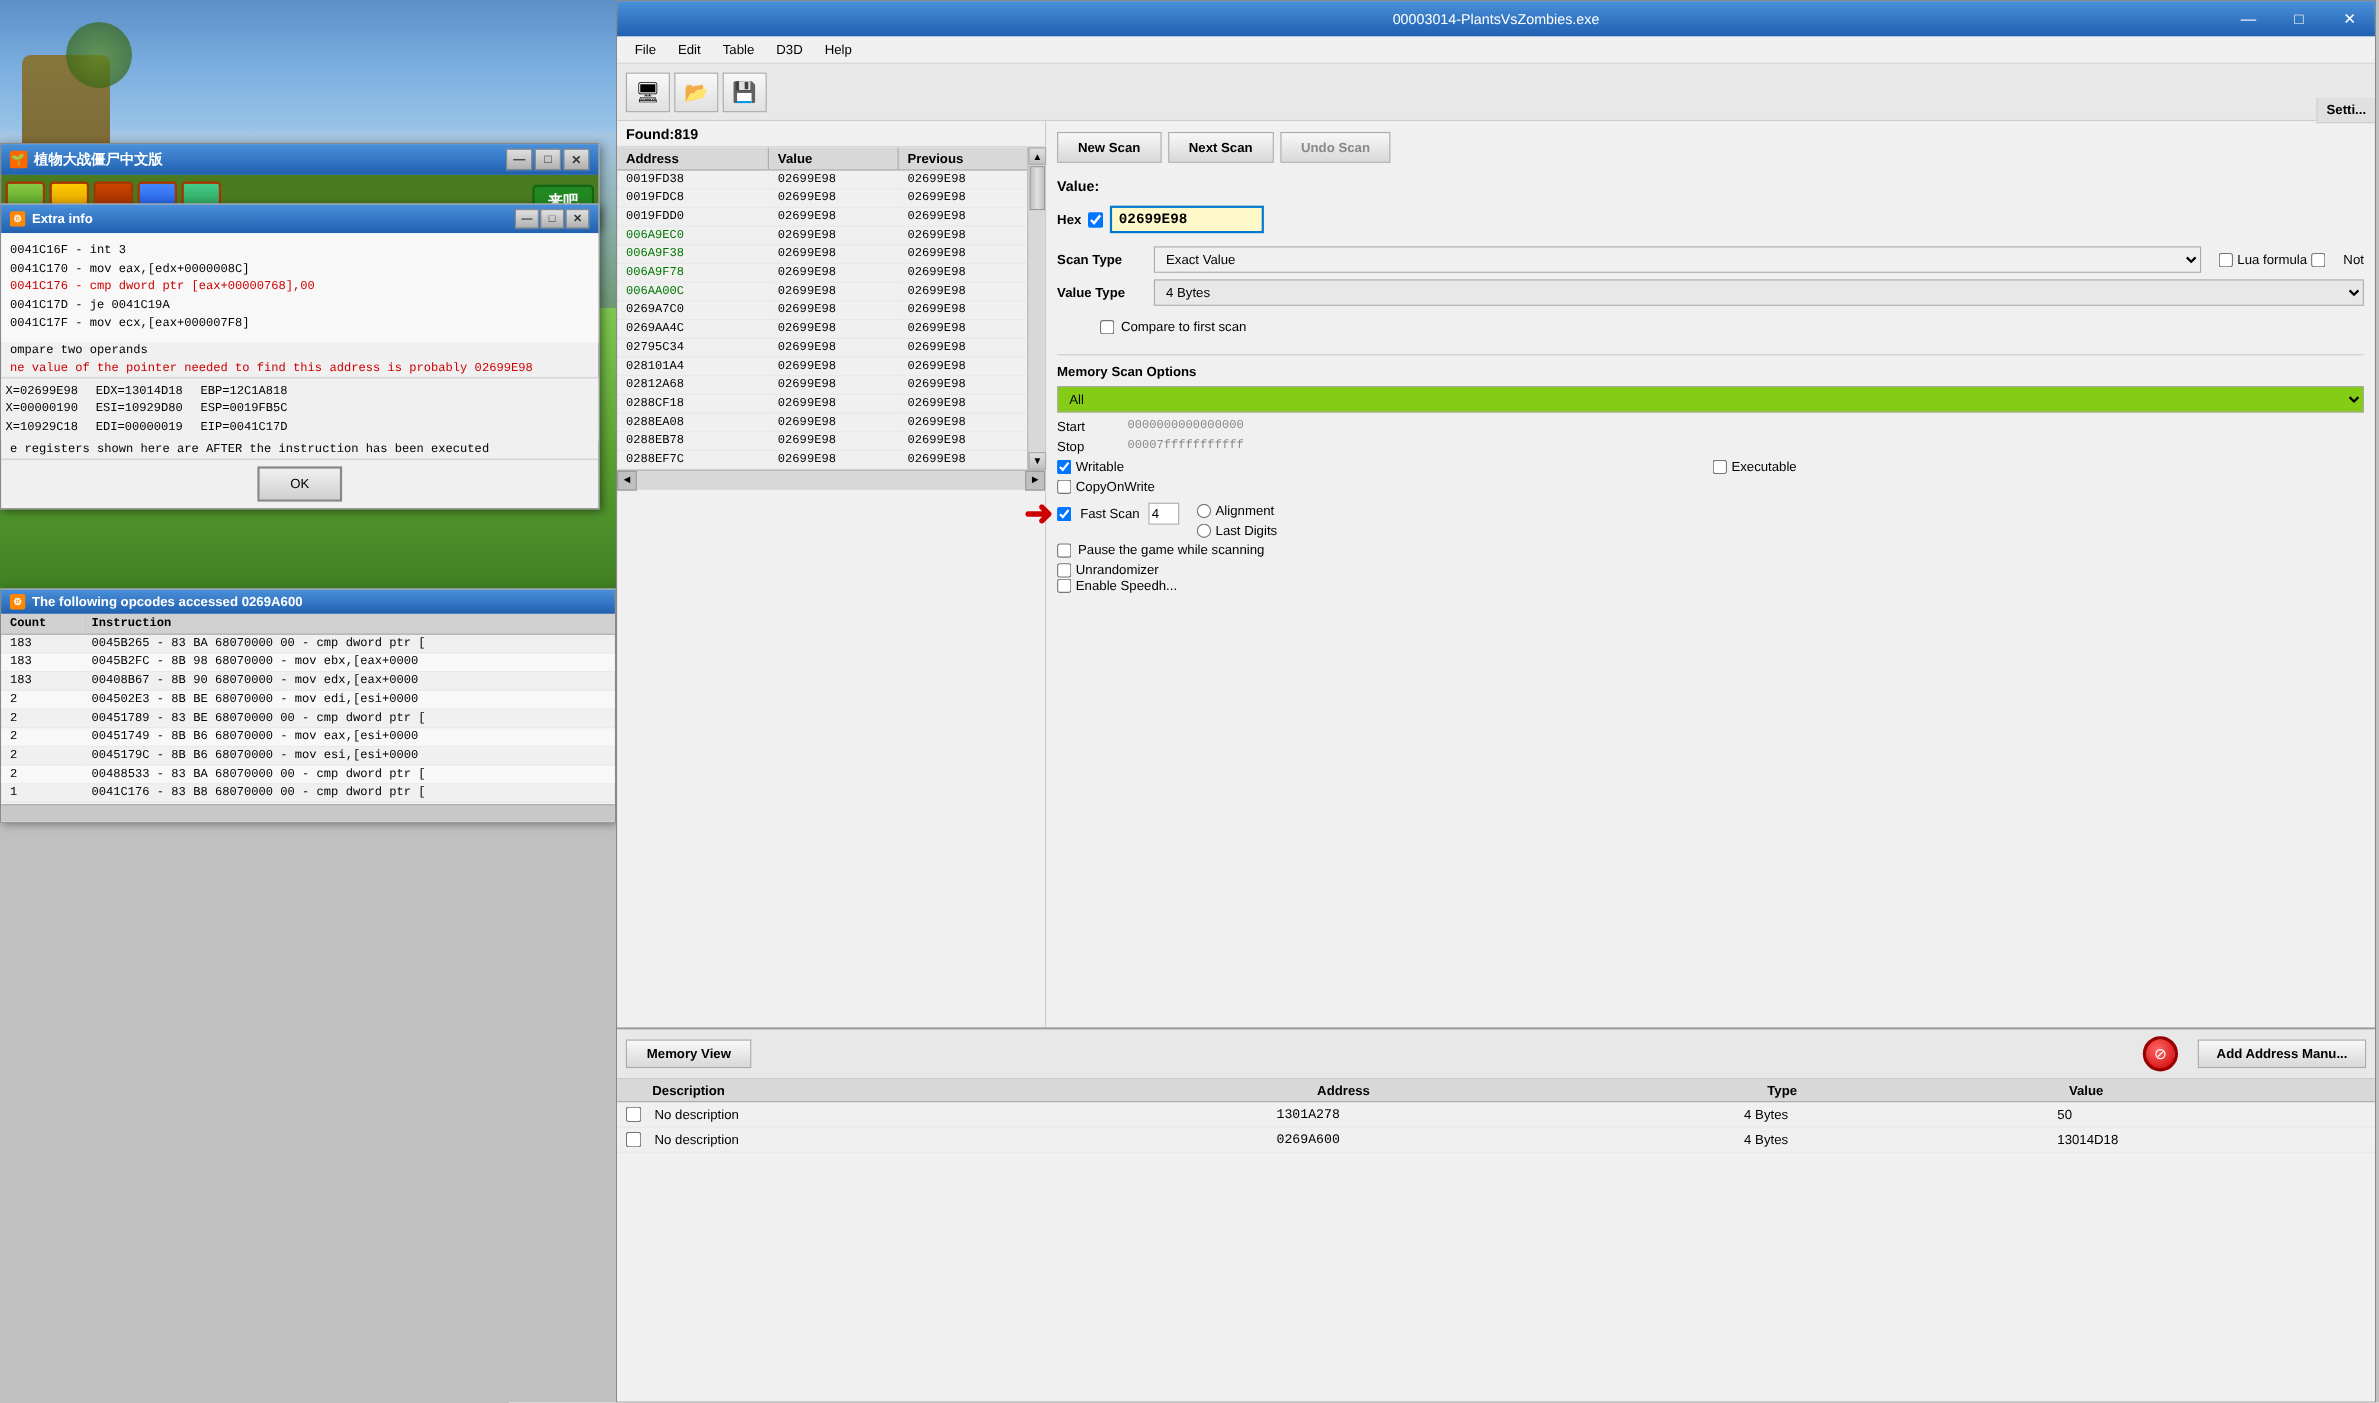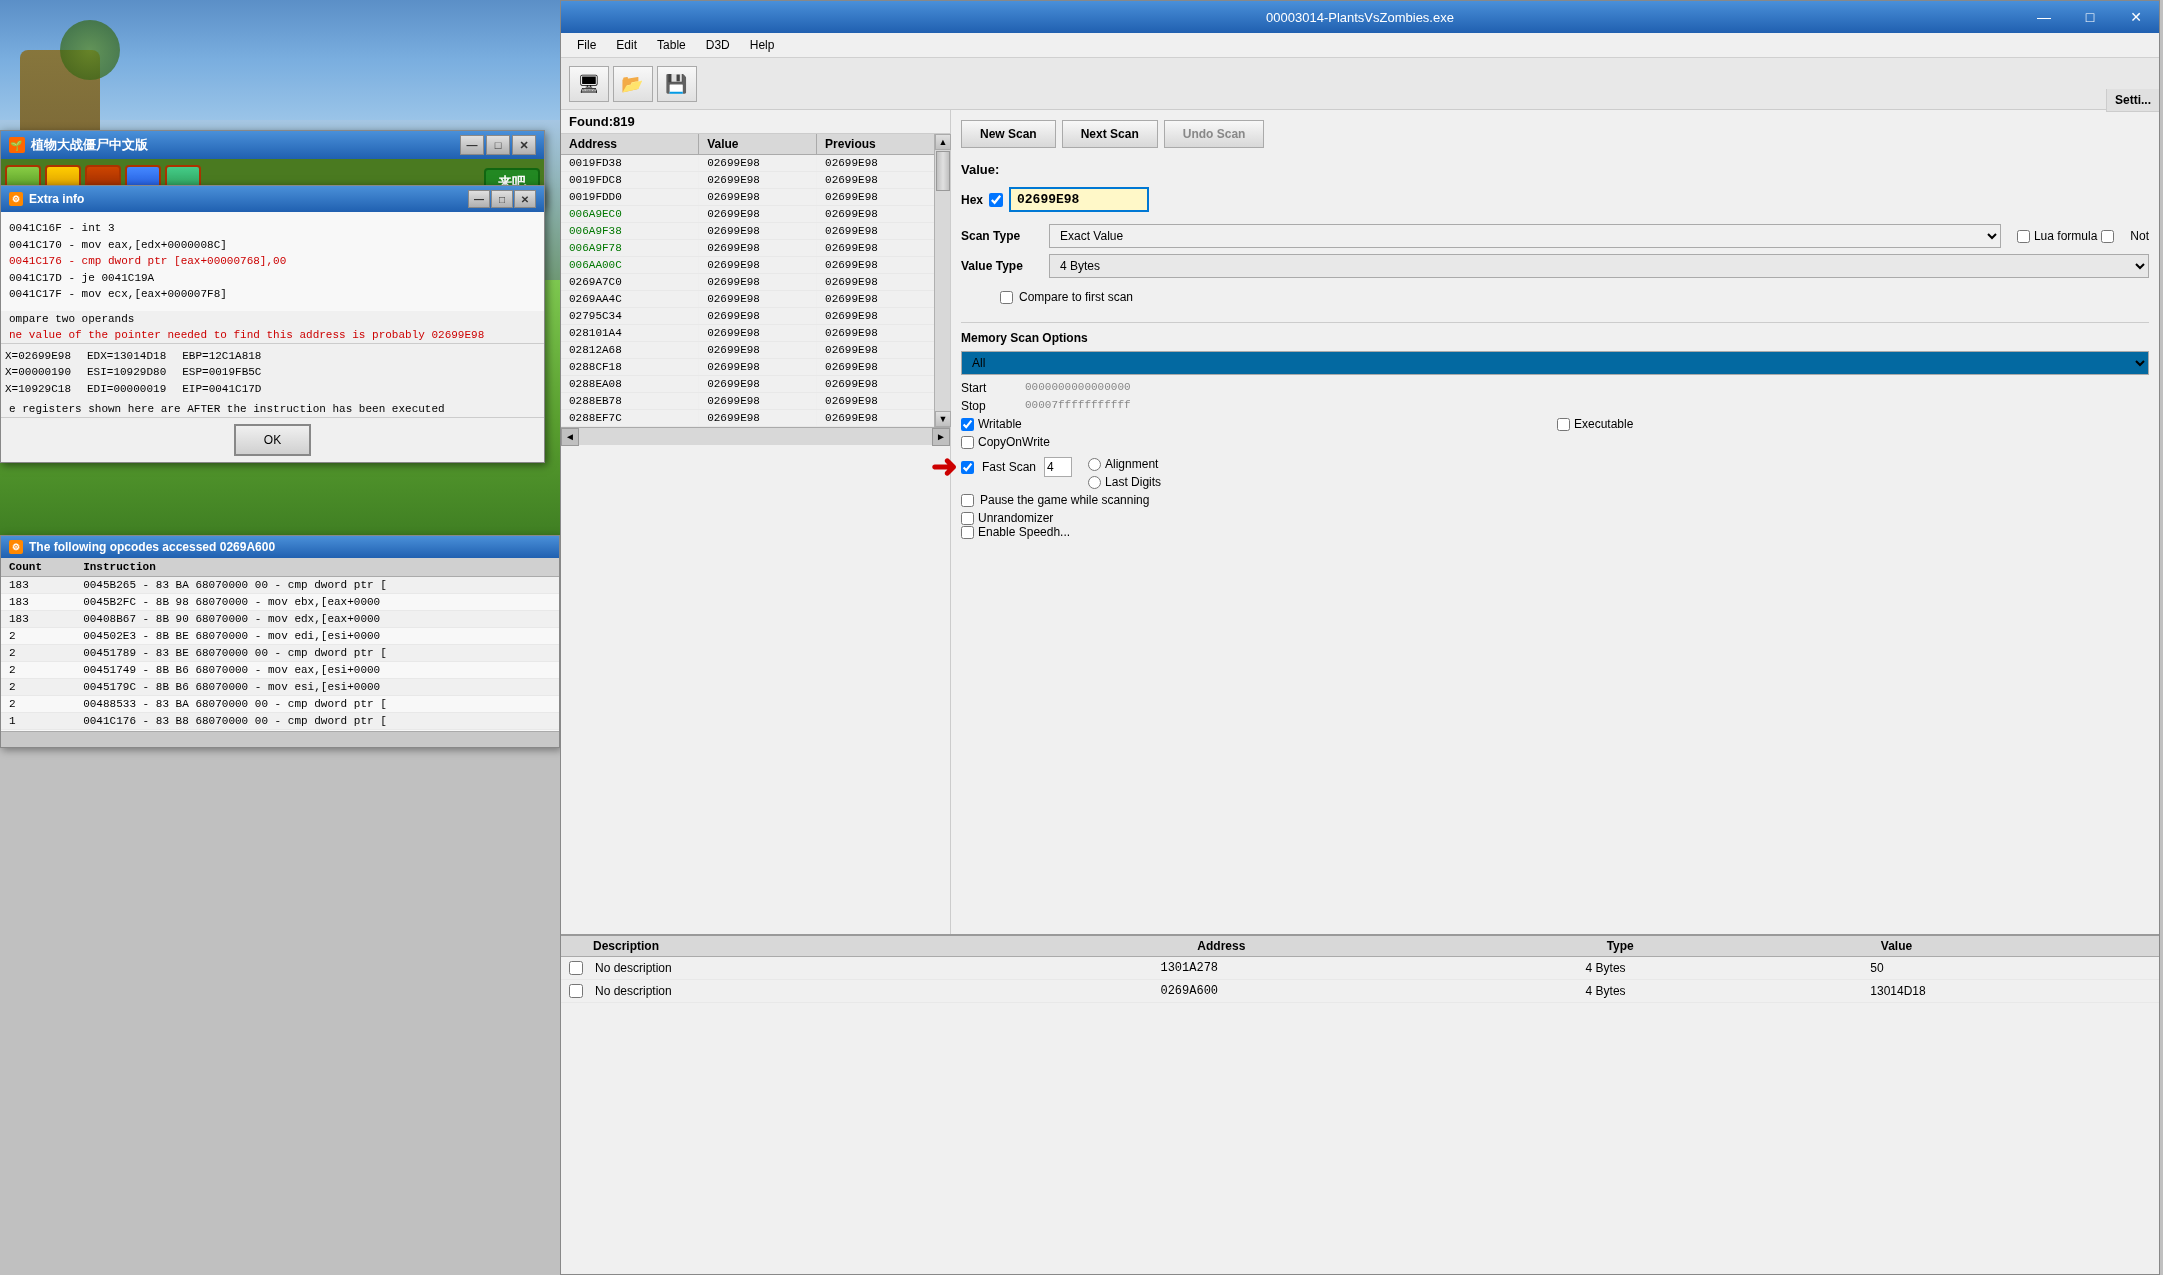--- a/index.html
+++ b/index.html
@@ -487,21 +487,21 @@
     }
     .memory-scan-title {
       font-size: 12px;
       font-weight: bold;
       margin-bottom: 6px;
     }
 
     .memory-scan-select {
       padding: 3px 6px;
       border: 1px solid #aaa;
-      background: #0369a1;
+      background: #84cc16;
       font-size: 12px;
       cursor: pointer;
       width: 100%;
       margin-bottom: 6px;
     }
 
     .start-stop-row {
       display: grid;
       grid-template-columns: 60px 1fr;
       gap: 4px;
@@ -1083,20 +1083,28 @@
         <div class="speedhack-row">
           <input type="checkbox" style="">
           <span>Enable Speedh...</span>
         </div>
       </div>
     </div>
   </div>
 
   <div style="position:absolute;bottom:0;left:0;right:0;height:340px;border-top:2px solid #999;background:#f0f0f0;">
 
+    <div class="bottom-toolbar">
+      <button class="memory-view-btn">Memory View</button>
+      <div style="flex:1;"></div>
+      <div class="stop-btn">
+        <div class="stop-icon">⊘</div>
+      </div>
+      <button class="add-address-btn">Add Address Manu...</button>
+    </div>
 
     <div class="addresses-table-header">
       <span style="width:20px;"></span>
       <span class="addr-th desc">Description</span>
       <span class="addr-th address">Address</span>
       <span class="addr-th type">Type</span>
       <span class="addr-th val">Value</span>
     </div>
 
     <div class="addresses-row">

